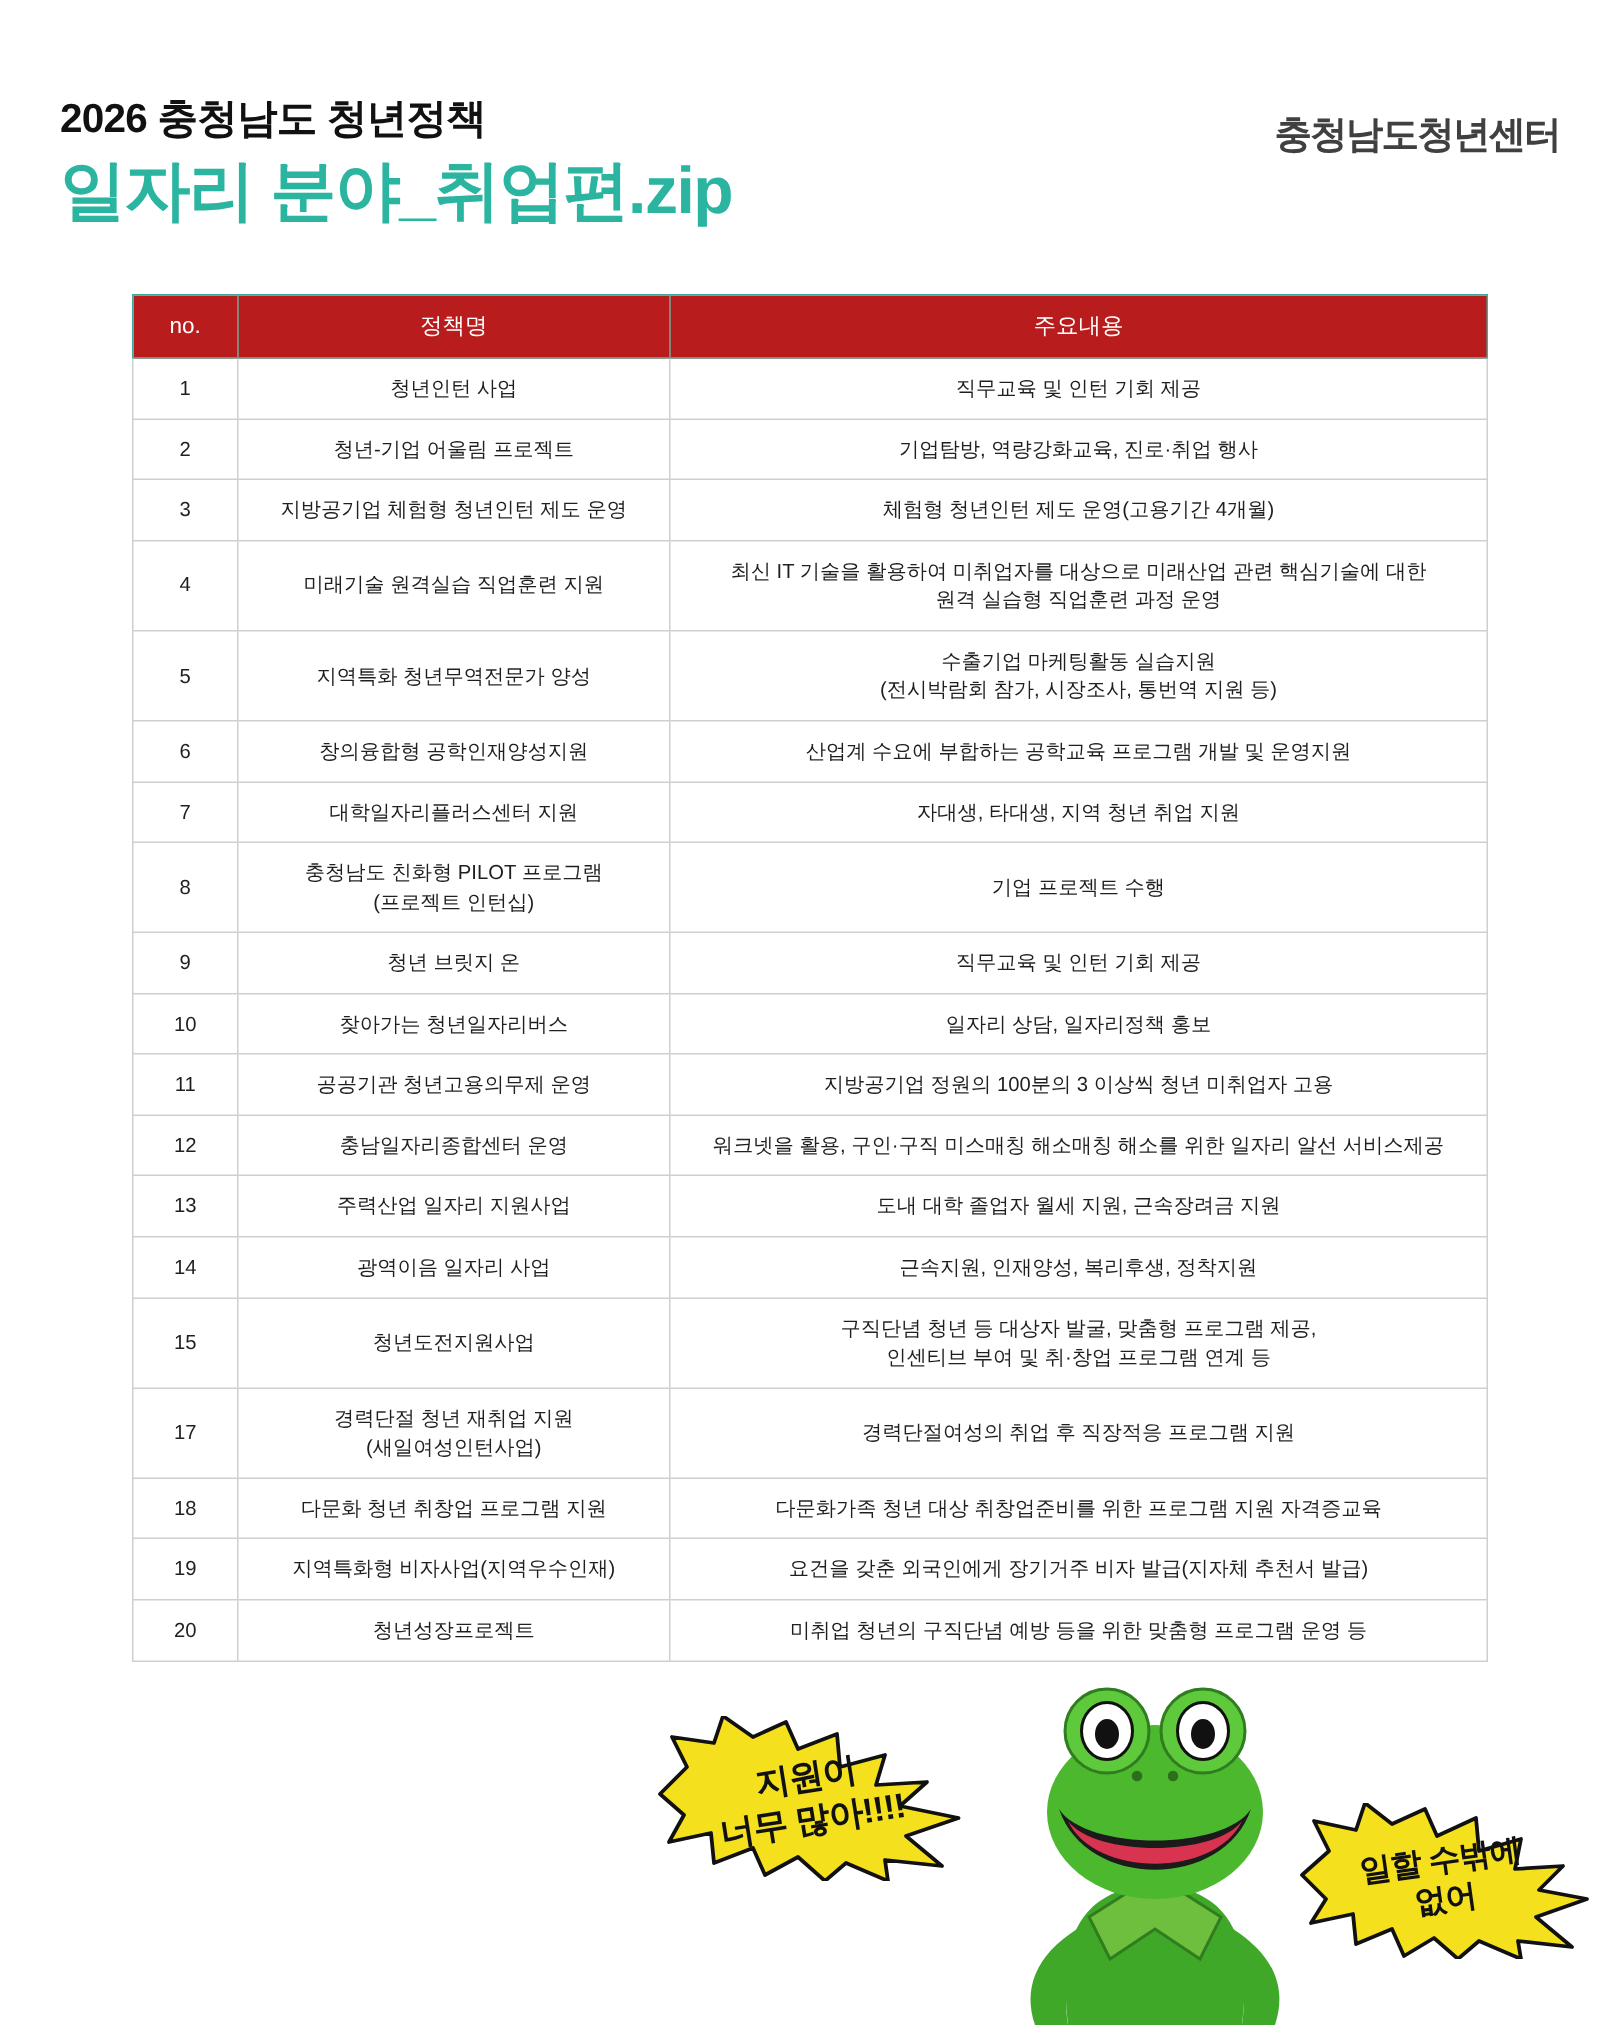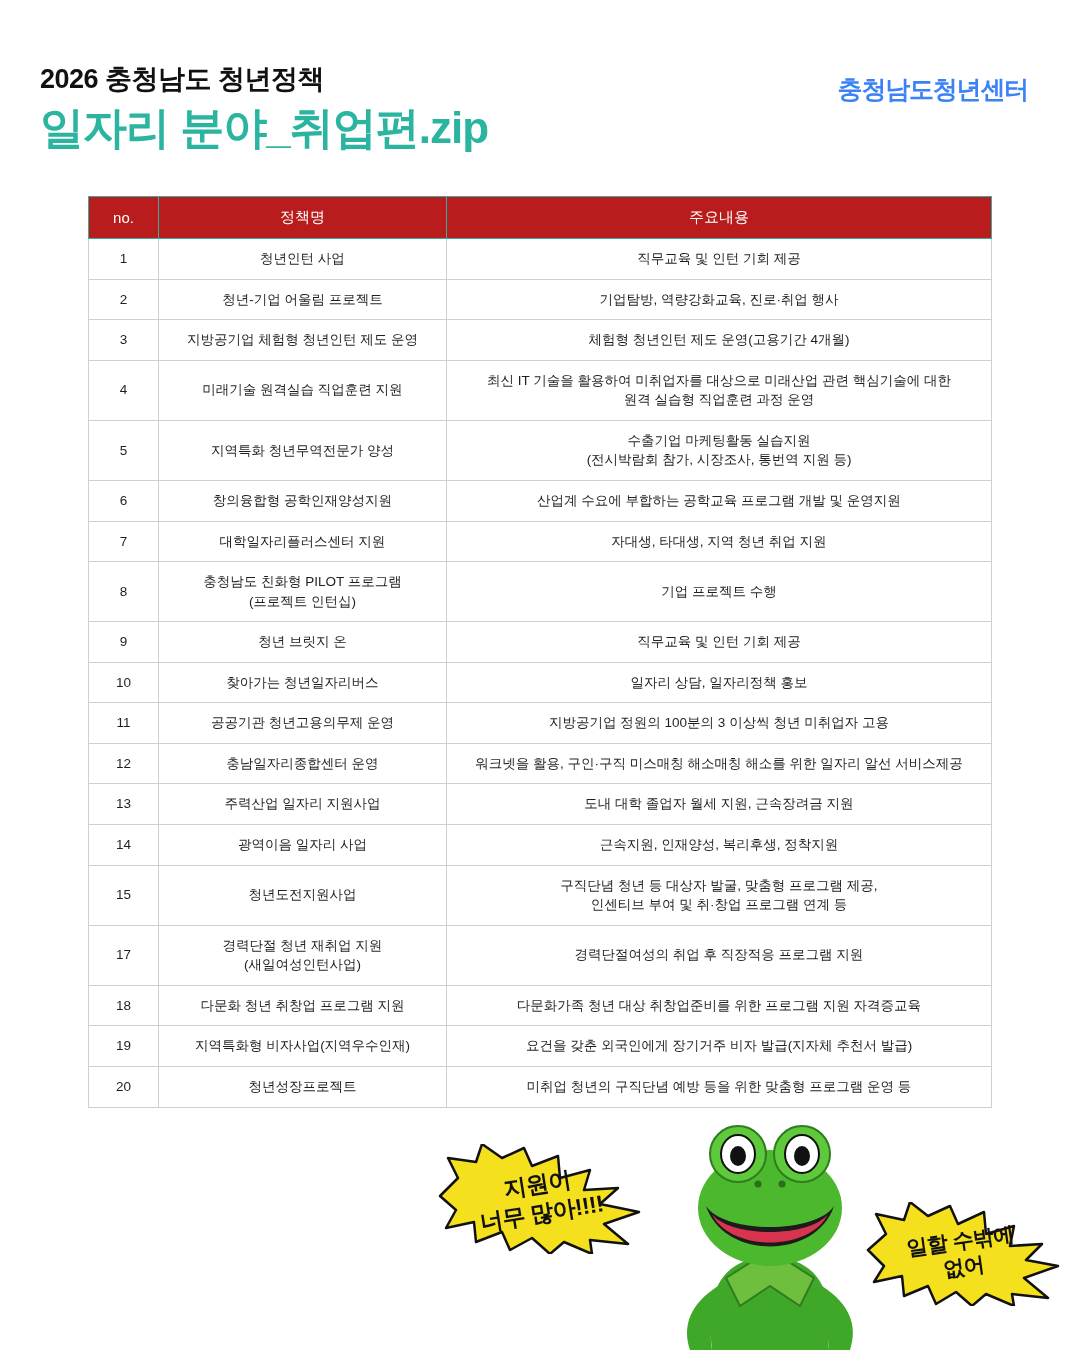--- a/index.html
+++ b/index.html
@@ -41,25 +41,25 @@
   .title {
     font-size: 44px;
     font-weight: bold;
     color: #2bb5a0;
     letter-spacing: -1px;
     line-height: 1.15;
     margin: 0;
   }
   .brand {
     position: absolute;
-    right: 12px;
+    right: 0;
     top: 10px;
     font-size: 25px;
     font-weight: bold;
-    color: #3b82f6;
+    color: #404040;
     letter-spacing: -1.2px;
   }
 
   
   .table-wrap {
     position: absolute;
     top: 196px;
     left: 88px;
     width: 904px;
   }

